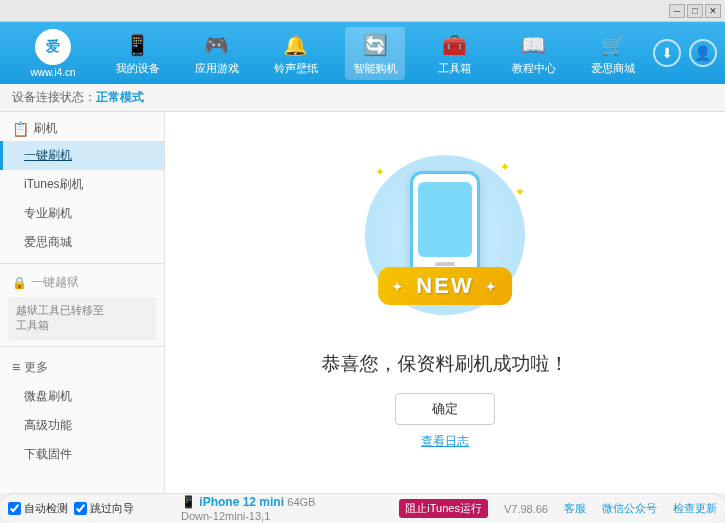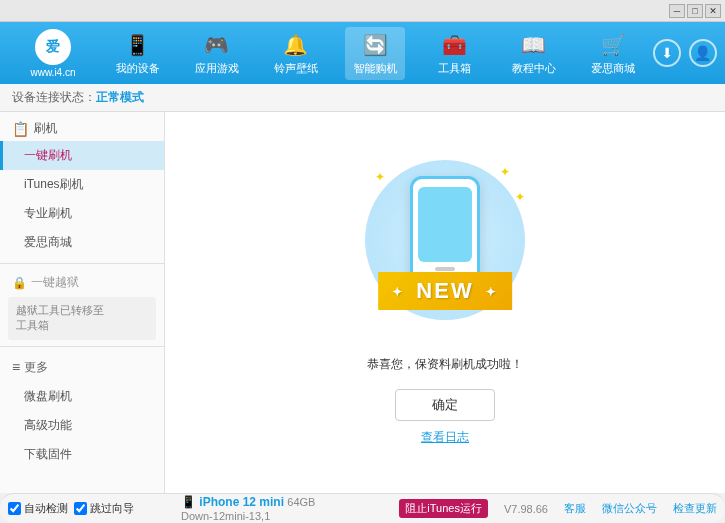--- a/index.html
+++ b/index.html
@@ -127,23 +127,24 @@
     }
     .sidebar-section-title .icon { margin-right: 4px; font-size: 14px; color: #1a9de0; }
     .sidebar-item {
       padding: 6px 16px 6px 24px;
       color: #555;
       cursor: pointer;
       font-size: 12px;
     }
     .sidebar-item.active {
       background: #d0eaf8;
-      color: #be185d;
+      color: #0c4a6e;
       border-left: 3px solid #1a9de0;
       padding-left: 21px;
+      text-decoration: underline;
     }
     .sidebar-gray-title {
       color: #999;
       display: flex; align-items: center;
       font-size: 12px;
       padding: 4px 12px;
     }
     .sidebar-gray-title .lock-icon { margin-right: 4px; font-size: 12px; }
     .sidebar-note {
       background: #f0f0f0;
@@ -234,37 +235,37 @@
     .illus-new-banner {
       position: absolute;
       bottom: 30px;
       left: 50%;
       transform: translateX(-50%);
       background: linear-gradient(135deg, #f5c400 0%, #f0a800 100%);
       color: #fff;
       font-size: 22px;
       font-weight: 900;
       padding: 6px 10px;
-      border-radius: 0;
+      border-radius: 12px;
       z-index: 3;
       white-space: nowrap;
       text-shadow: 1px 1px 2px rgba(0,0,0,0.2);
       letter-spacing: 2px;
     }
     .illus-new-banner::before,
     .illus-new-banner::after {
       content: '✦';
       font-size: 12px;
       margin: 0 4px;
       vertical-align: middle;
     }
 
     
     .success-text {
-      font-size: 12px;
+      font-size: 19px;
       color: #333;
       margin-bottom: 16px;
     }
 
     
     .confirm-btn {
       width: 100px;
       height: 32px;
       border: 1px solid #ccc;
       background: #fff;

